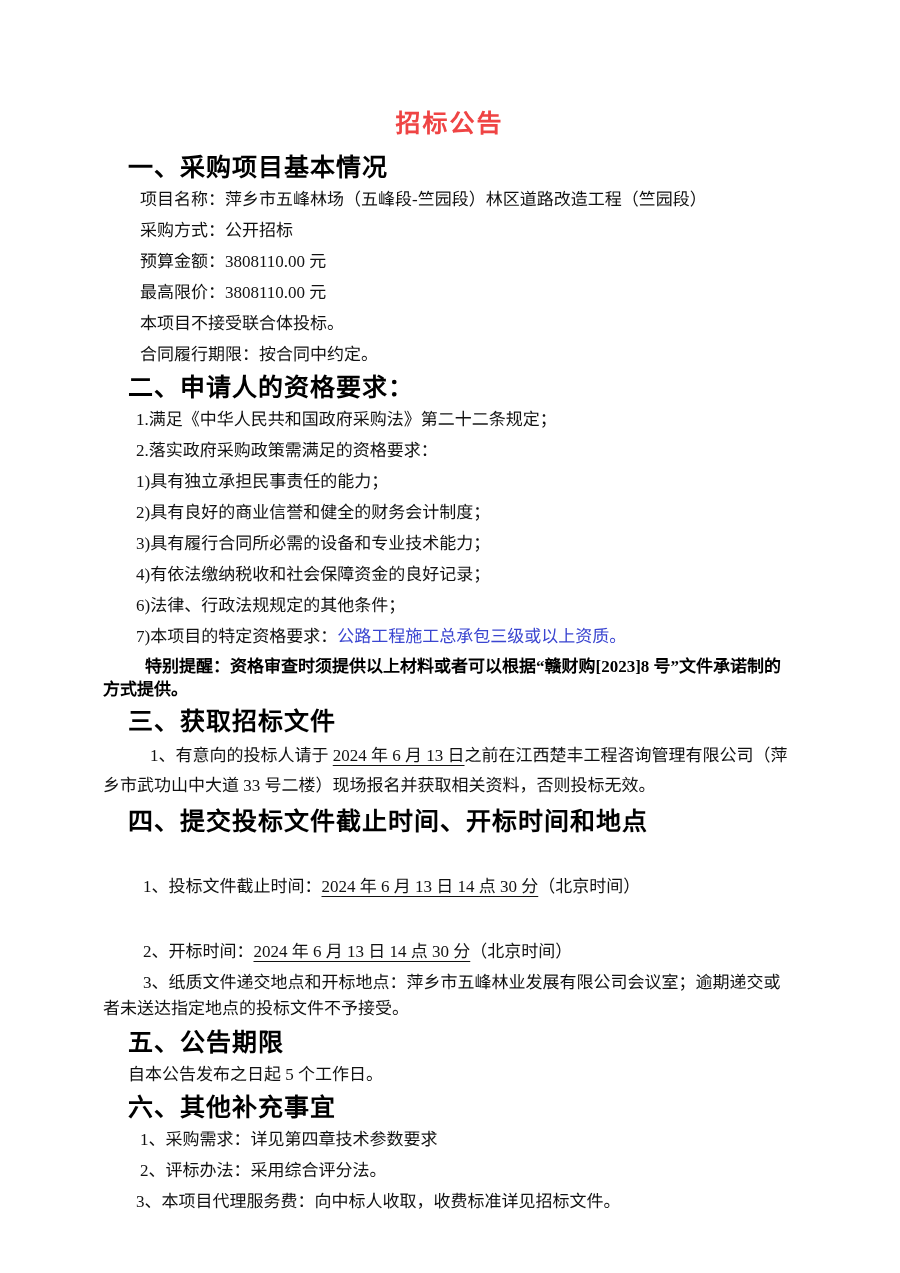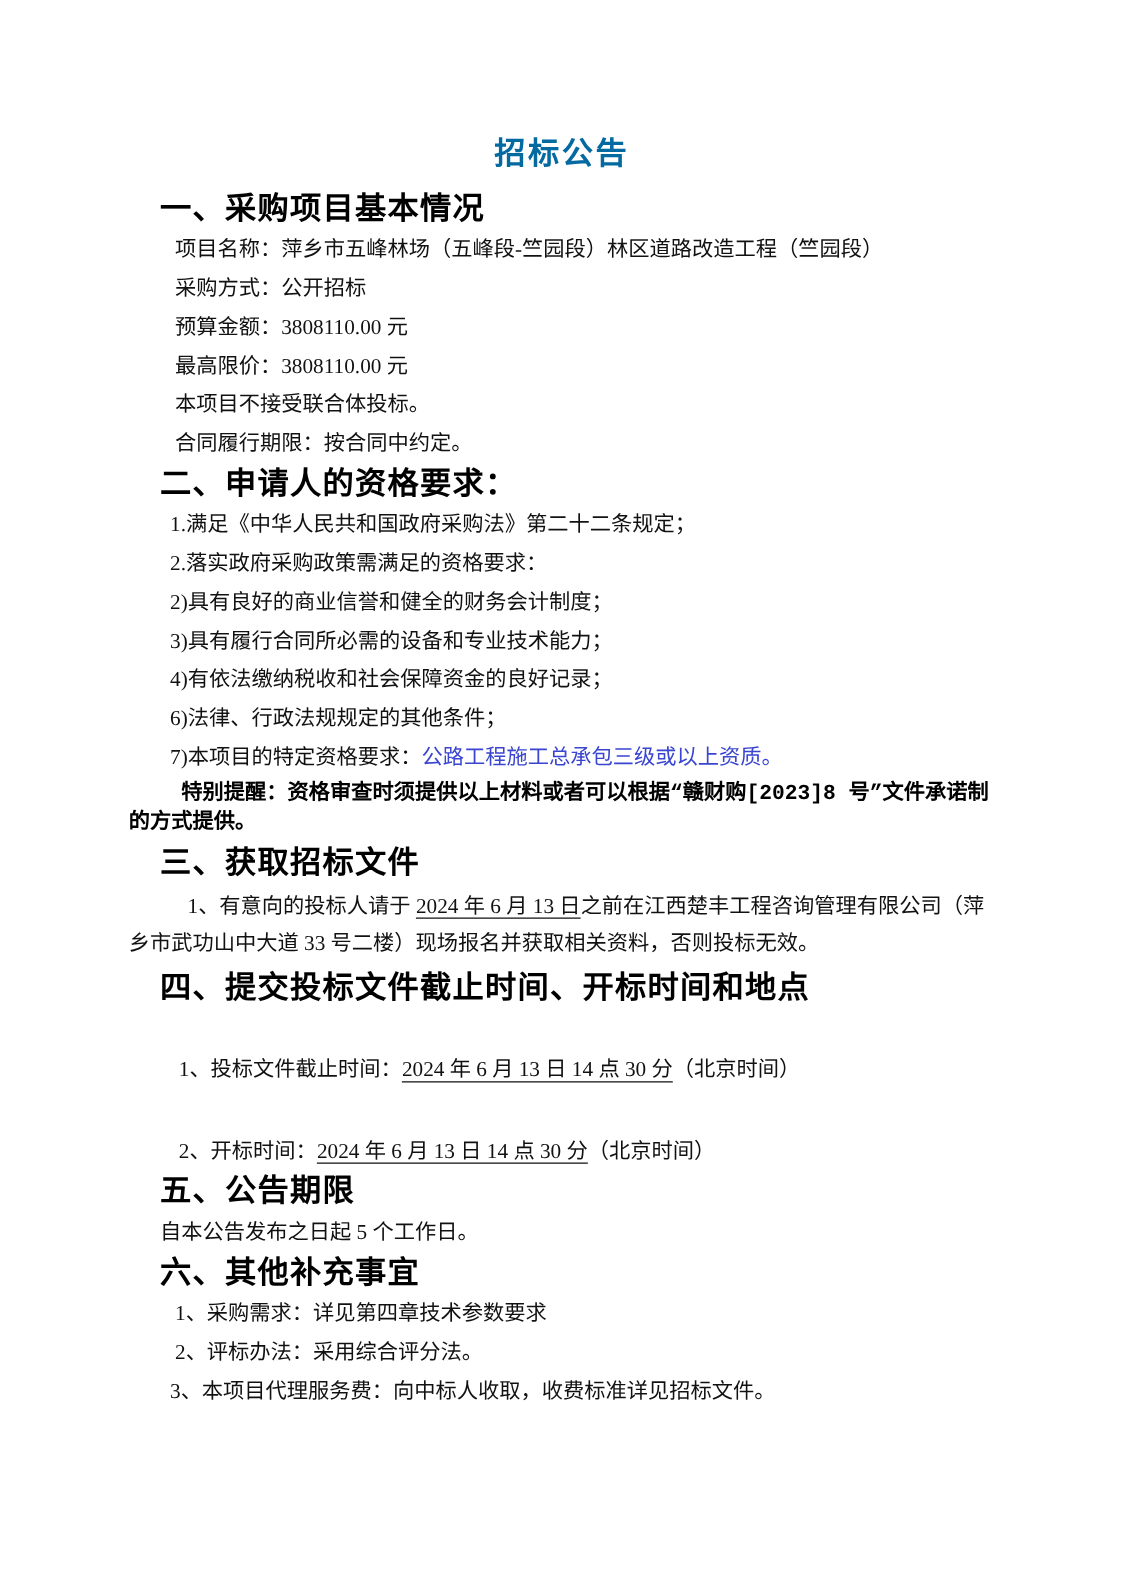--- a/index.html
+++ b/index.html
@@ -23,21 +23,21 @@
     line-height: 25px;
   }
   .doc-title {
     font-family: "Liberation Serif", "DejaVu Serif", serif;
     font-size: 25px;
     font-weight: bold;
     text-align: center;
     line-height: 32px;
     margin: 0 0 14px 0;
     letter-spacing: 2px;
-    color: #0369a1;
+    color: #ef4444;
   }
   h2.sec-heading {
     font-family: "Liberation Sans", "DejaVu Sans", sans-serif;
     font-size: 25px;
     font-weight: bold;
     line-height: 26px;
     margin: 7px 0 7px 25px;
     color: #000000;
     letter-spacing: 1px;
   }
@@ -46,21 +46,20 @@
   }
   .ind37 { margin-left: 37px; }
   .ind33 { margin-left: 33px; }
   .ind40 { margin-left: 40px; margin-top: 40px; }
   .ind25 { margin-left: 25px; }
   .note {
     font-weight: bold;
     text-indent: 42px;
     line-height: 23px;
     color: #000000;
-    font-family: Liberation Mono, monospace;
   }
   .p3 {
     text-indent: 47px;
     line-height: 30px;
   }
   .p43 {
     text-indent: 40px;
     line-height: 26px;
   }
   .link {
@@ -85,37 +84,39 @@
     <p class="ind37">预算金额：3808110.00 元</p>
     <p class="ind37">最高限价：3808110.00 元</p>
     <p class="ind37">本项目不接受联合体投标。</p>
     <p class="ind37">合同履行期限：按合同中约定。</p>
   </section>
 
   <section>
     <h2 class="sec-heading">二、申请人的资格要求：</h2>
     <p class="ind33">1.满足《中华人民共和国政府采购法》第二十二条规定；</p>
     <p class="ind33">2.落实政府采购政策需满足的资格要求：</p>
+    <p class="ind33">1)具有独立承担民事责任的能力；</p>
     <p class="ind33">2)具有良好的商业信誉和健全的财务会计制度；</p>
     <p class="ind33">3)具有履行合同所必需的设备和专业技术能力；</p>
     <p class="ind33">4)有依法缴纳税收和社会保障资金的良好记录；</p>
     <p class="ind33">6)法律、行政法规规定的其他条件；</p>
     <p class="ind33"><span>7)本项目的特定资格要求：</span><span class="link">公路工程施工总承包三级或以上资质。</span></p>
     <p class="note">特别提醒：资格审查时须提供以上材料或者可以根据“赣财购[2023]8 号”文件承诺制的方式提供。</p>
   </section>
 
   <section>
     <h2 class="sec-heading">三、获取招标文件</h2>
     <p class="p3"><span>1、有意向的投标人请于 </span><span class="u">2024 年 6 月 13 日</span><span>之前在江西楚丰工程咨询管理有限公司（萍乡市武功山中大道 33 号二楼）现场报名并获取相关资料，否则投标无效。</span></p>
   </section>
 
   <section>
     <h2 class="sec-heading">四、提交投标文件截止时间、开标时间和地点</h2>
     <p class="ind40"><span>1、投标文件截止时间：</span><span class="u">2024 年 6 月 13 日 14 点 30 分</span><span>（北京时间）</span></p>
     <p class="ind40"><span>2、开标时间：</span><span class="u">2024 年 6 月 13 日 14 点 30 分</span><span>（北京时间）</span></p>
+    <p class="p43">3、纸质文件递交地点和开标地点：萍乡市五峰林业发展有限公司会议室；逾期递交或者未送达指定地点的投标文件不予接受。</p>
   </section>
 
   <section>
     <h2 class="sec-heading">五、公告期限</h2>
     <p class="ind25">自本公告发布之日起 5 个工作日。</p>
   </section>
 
   <section>
     <h2 class="sec-heading">六、其他补充事宜</h2>
     <p class="ind37">1、采购需求：详见第四章技术参数要求</p>

